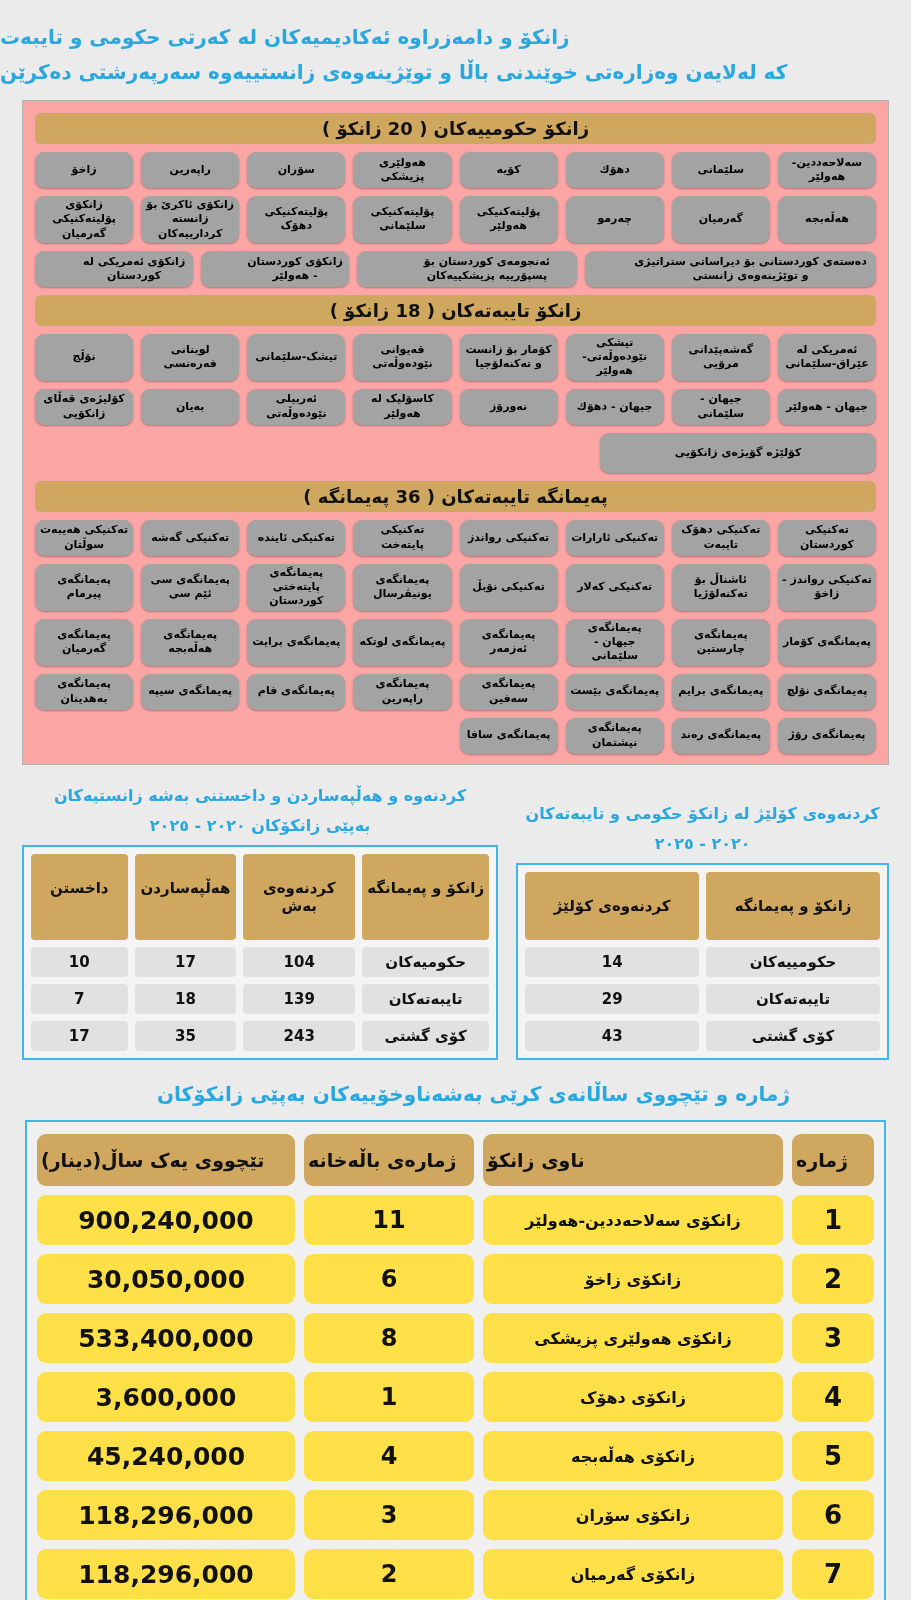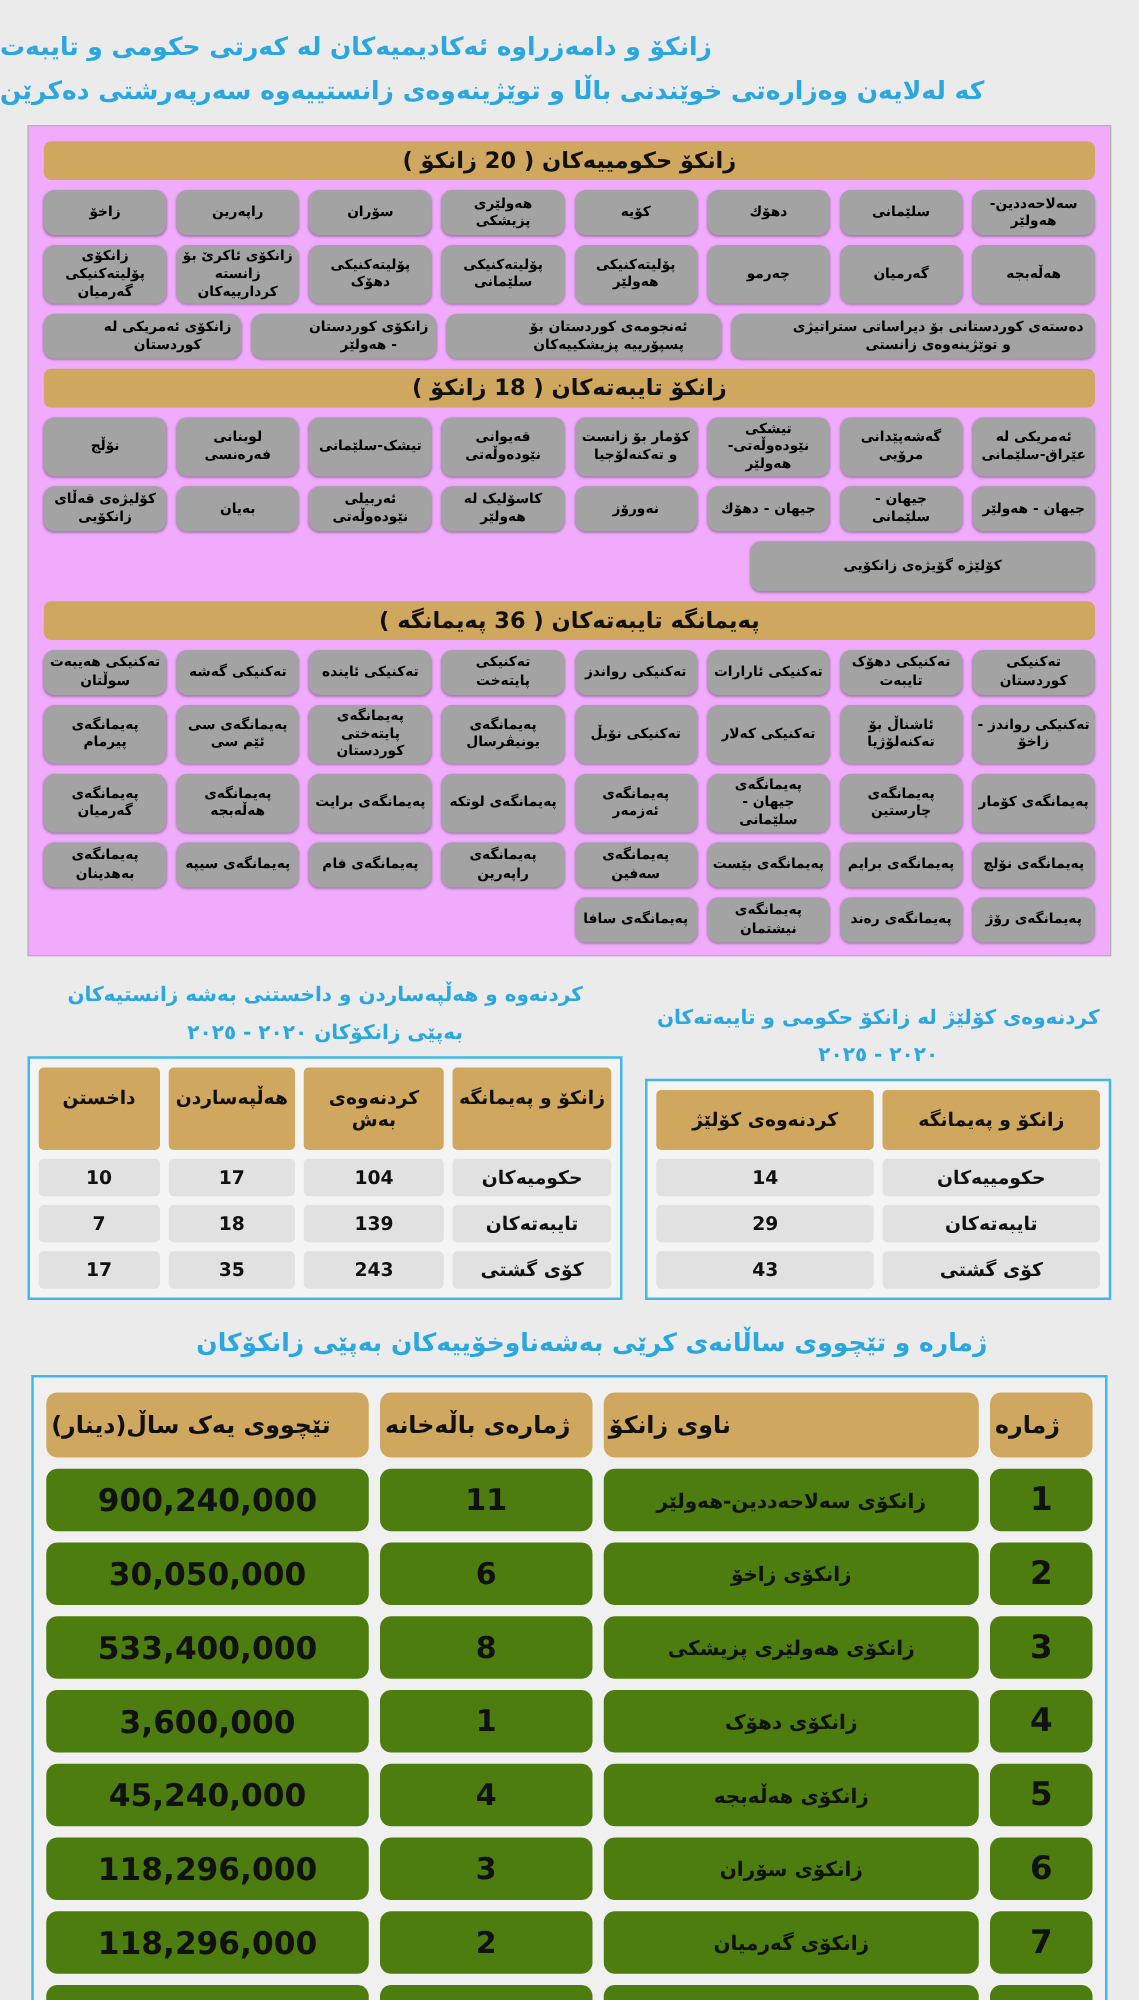--- a/index.html
+++ b/index.html
@@ -15,21 +15,21 @@
   .main-title {
     text-align: left;
     color: #2ba7e0;
     font-weight: bold;
     font-size: 20px;
     line-height: 1.75;
     padding-top: 20px;
   }
   .panel {
     margin: 10px 22px 0;
-    background: #f0abfc;
+    background: #fca5a5;
     border: 1px solid #b3b3b3;
     padding: 8px 12px 2px;
   }
   .section-header {
     background: #cfa75f;
     border-radius: 6px;
     text-align: center;
     font-weight: bold;
     font-size: 18px;
     padding: 5px 0;
@@ -84,21 +84,21 @@
     gap: 7px 7px;
   }
   .table-box.grid4 { grid-template-columns: 1.25fr 1.1fr 1fr 0.95fr; }
   .table-box.grid2 { grid-template-columns: 1fr 1fr; }
   .hcell {
     background: #cfa75f;
     border-radius: 4px;
     font-weight: bold;
     font-size: 15px;
     text-align: center;
-    padding: 15px 2px;
+    padding: 25px 2px;
   }
   .dcell {
     background: #e1e1e1;
     border-radius: 4px;
     font-size: 15px;
     font-weight: bold;
     text-align: center;
     padding: 6px 2px;
   }
   .dcell.num { direction: ltr; }
@@ -122,21 +122,21 @@
   }
   .bh {
     background: #cfa75f;
     border-radius: 9px;
     font-weight: bold;
     font-size: 19px;
     text-align: left;
     padding: 15px 4px;
   }
   .bc {
-    background: #4d7c0f;
+    background: #fde047;
     border-radius: 9px;
     display: flex;
     align-items: center;
     justify-content: center;
     min-height: 50px;
     font-weight: bold;
     text-align: center;
   }
   .bc.idx  { font-size: 26px; }
   .bc.name { font-size: 16px; }

